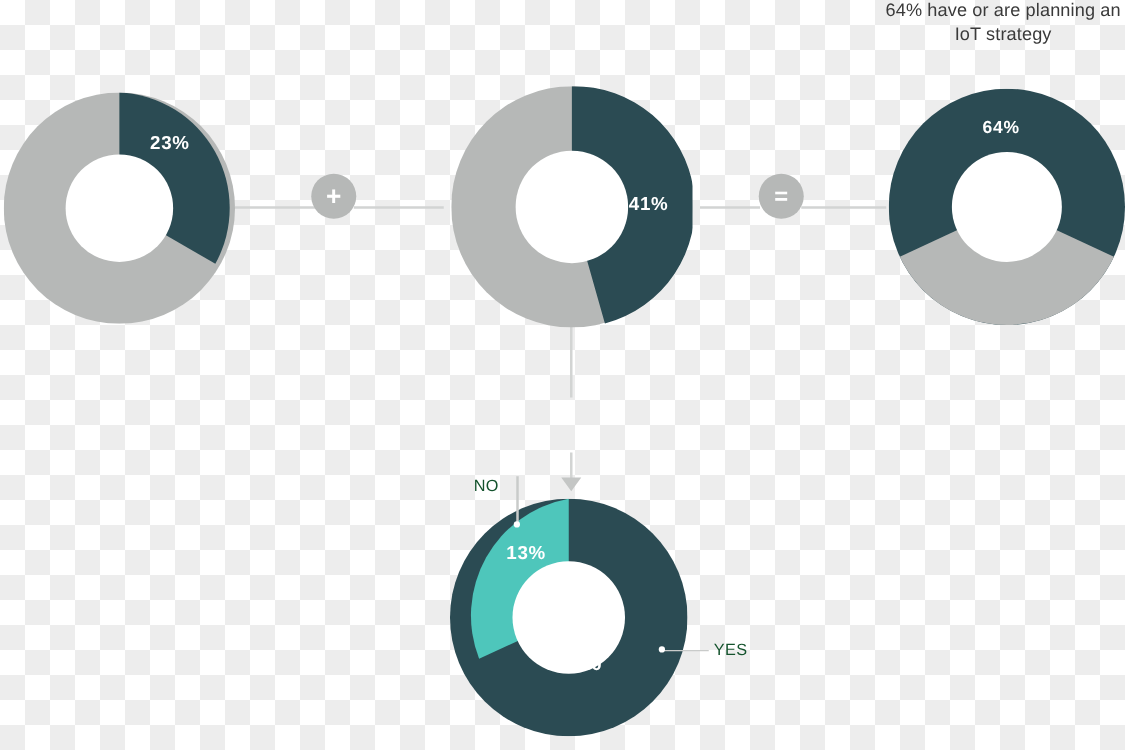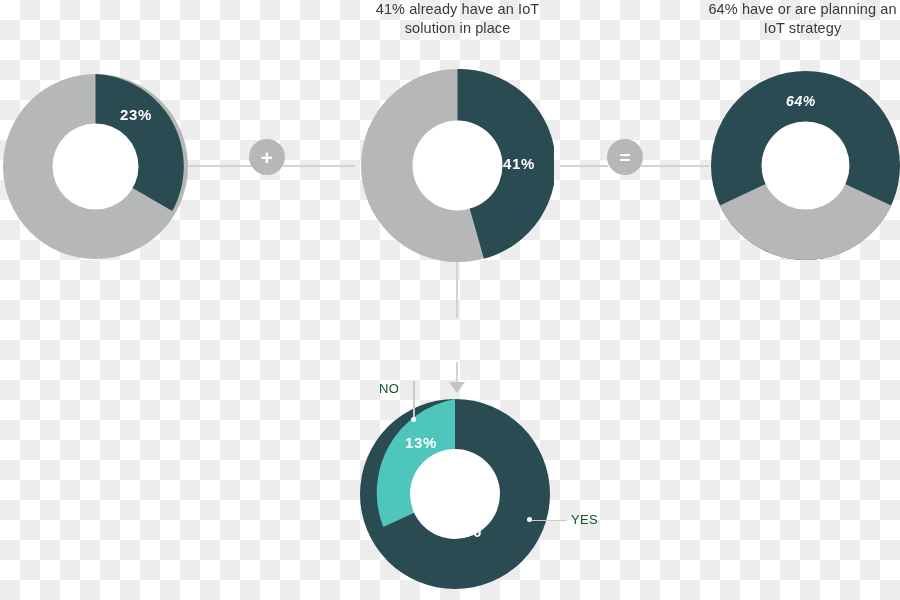--- a/index.html
+++ b/index.html
@@ -125,30 +125,29 @@
   }
 
   .slicelabel {
     position: absolute;
     font-weight: bold;
     color: #ffffff;
     letter-spacing: 0.6px;
   }
   #lbl-23 { left: 120px; top: 106px; font-size: 15px; }
   #lbl-41 { left: 503px; top: 155px; font-size: 15px; }
-  #lbl-64 { left: 786px; top: 93px; font-size: 14px; font-style: italic; }
+  #lbl-64 { left: 786px; top: 93px; font-size: 14px; }
   #lbl-13 { left: 405px; top: 434px; font-size: 15px; }
   #lbl-87 { left: 440px; top: 519px; font-size: 20px; }
 </style>
 </head>
 <body>
 
 <div id="stage">
 
-  <div class="hdr" id="hdr2">41% already have an IoT solution in place</div>
   <div class="hdr" id="hdr3">64% have or are planning an IoT strategy</div>
 
   <div class="conn conn-h" id="conn-a"></div>
   <div class="conn conn-h" id="conn-b"></div>
   <div class="conn conn-h" id="conn-c"></div>
   <div class="conn conn-h" id="conn-d"></div>
   <div class="conn conn-v" id="conn-down-1"></div>
   <div class="conn conn-v" id="conn-down-2"></div>
   <div id="arrow-down"></div>
 

